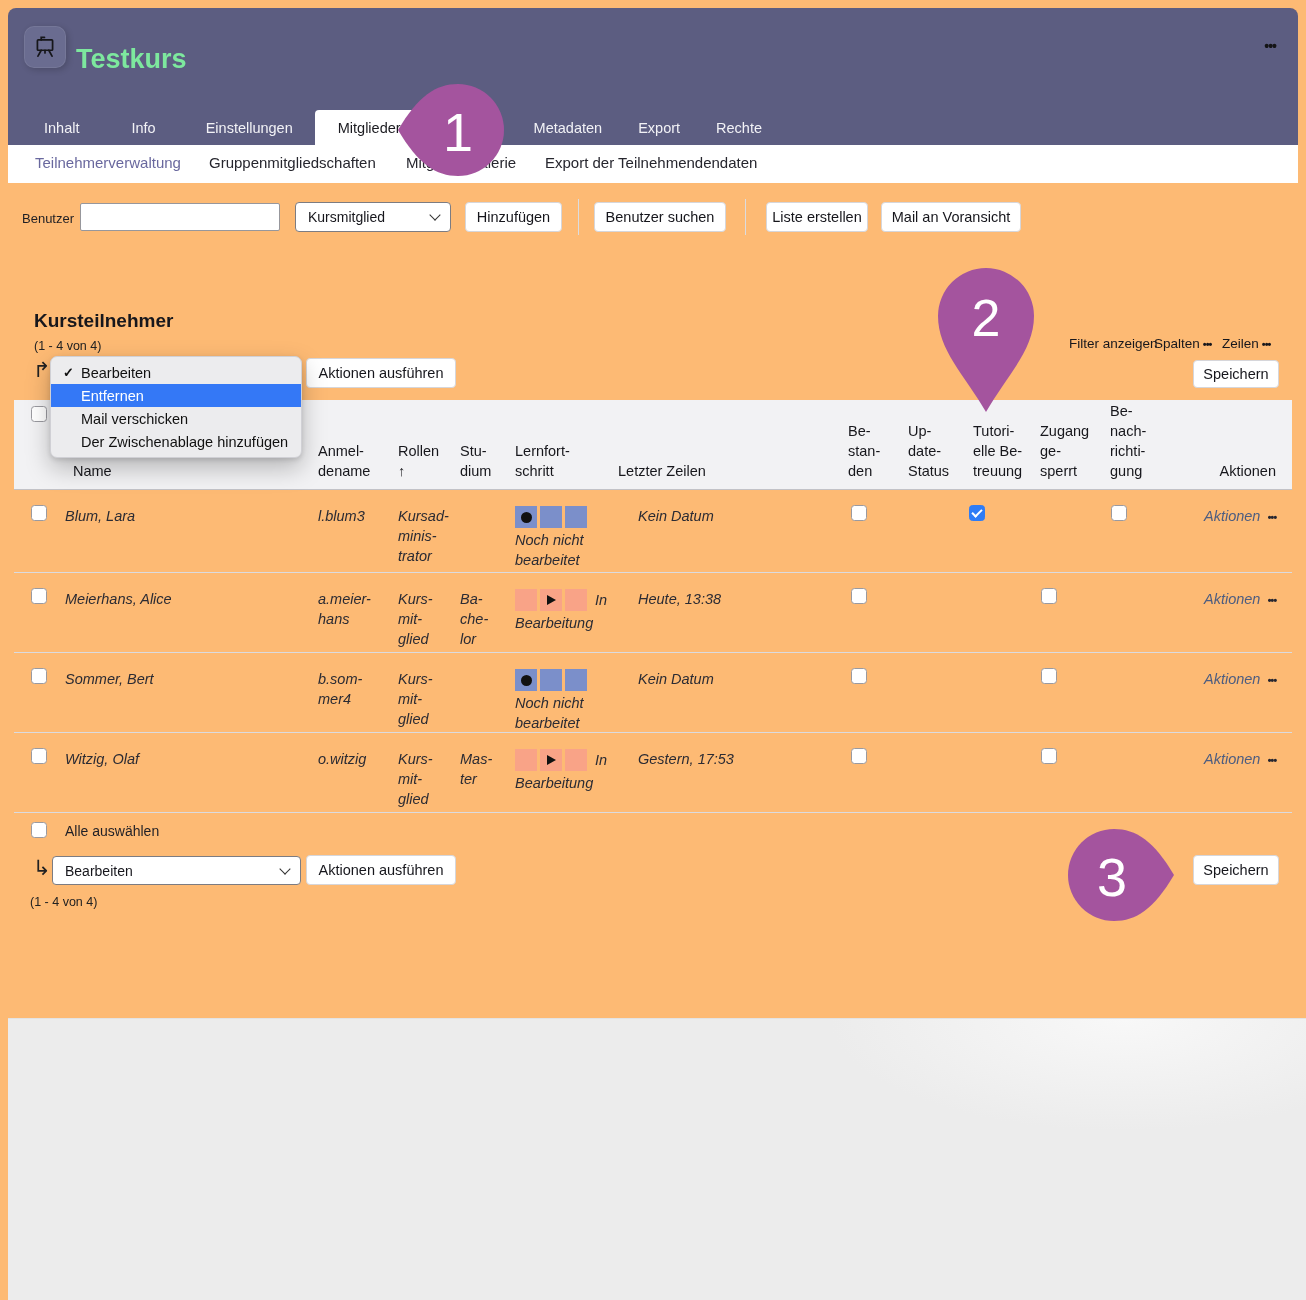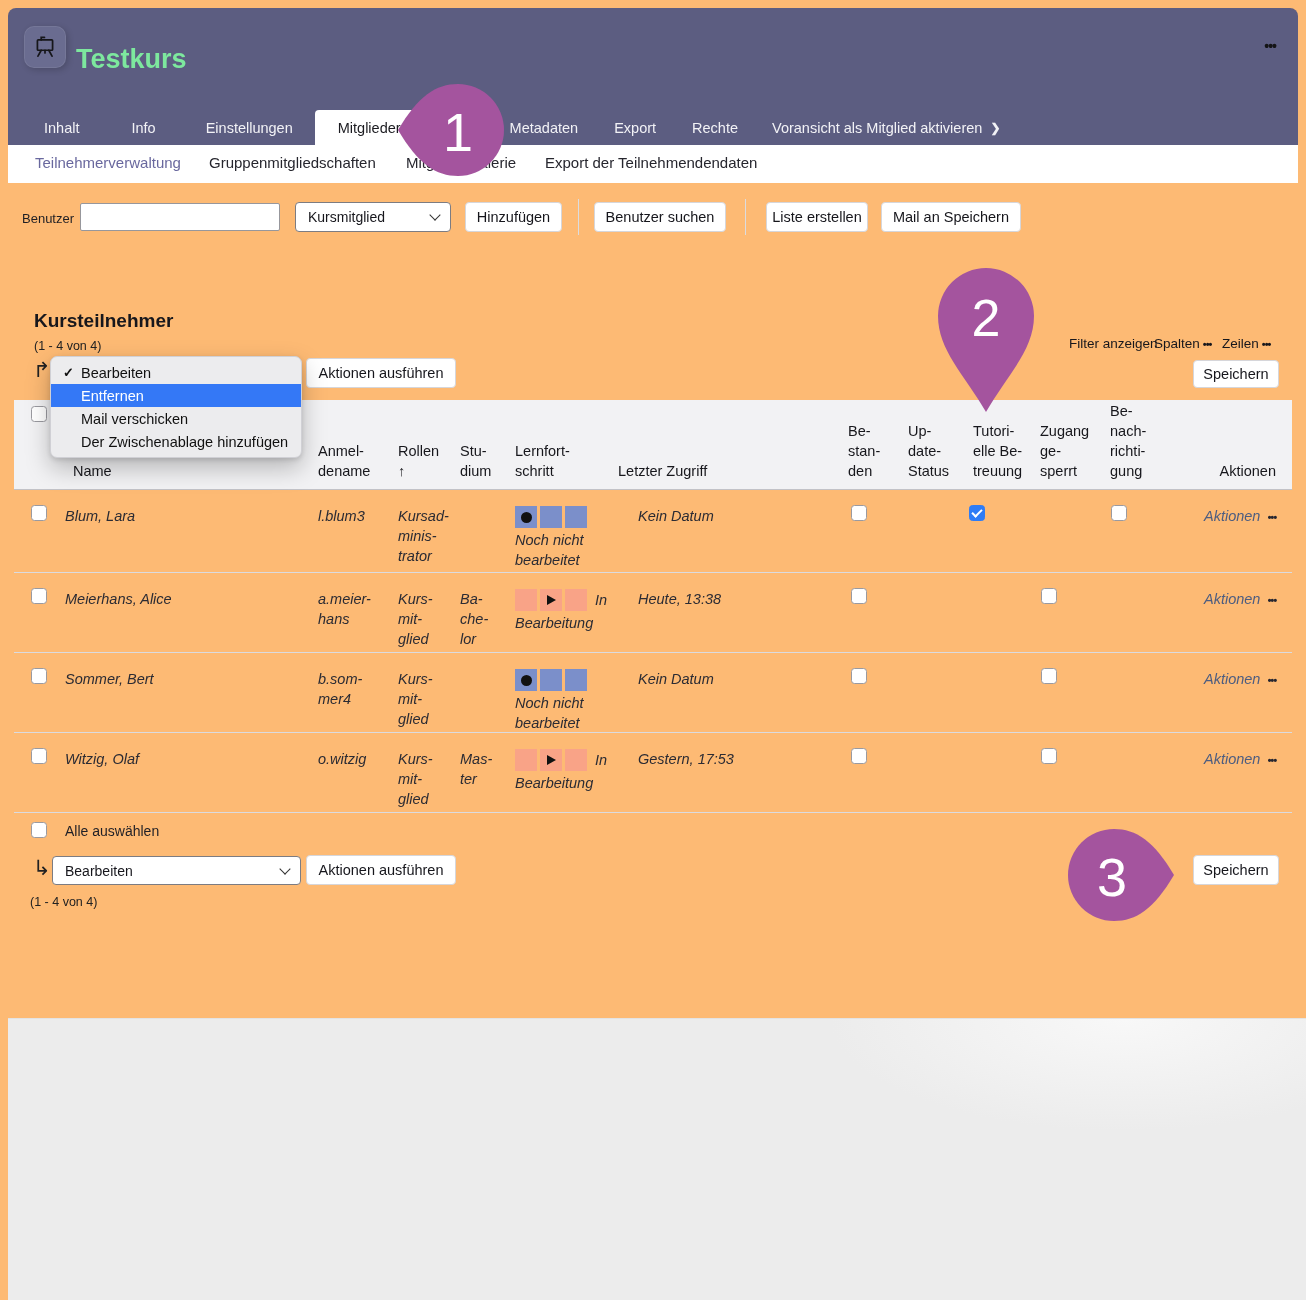--- a/index.html
+++ b/index.html
@@ -14,21 +14,21 @@
          background:#6a6c90; border-radius:10px; box-shadow:inset 0 0 0 1px rgba(255,255,255,.08), 2px 2px 6px rgba(0,0,0,.18);
          display:flex; align-items:center; justify-content:center; }
   .course-title { position:absolute; left:68px; top:36px; font-size:27px; font-weight:700; color:#7de89e; }
   .hdr-more { position:absolute; right:22px; top:30px; font-size:14px; font-weight:700;
          color:#141416; letter-spacing:-1px; cursor:pointer; }
   .tabs { position:absolute; left:18px; bottom:0; height:35px; display:flex; align-items:stretch;text-align:right; }
   .tab { color:#f2f2f6; font-size:14.5px; display:flex; align-items:center; padding:0 2px; cursor:pointer; }
   .tab.t-inhalt { margin-left:16px; }
   .tab.t-info { margin-left:48px; }
   .tab.t-einstellungen { margin-left:46px; }
-  .tab.t-metadaten { margin-left:84px; }
+  .tab.t-metadaten { margin-left:108px; }
   .tab.t-export { margin-left:32px; }
   .tab.t-rechte { margin-left:32px; }
   .tab.t-voransicht { margin-left:30px; }
   .tab.active { background:#fff; color:#1b1b20; border-radius:4px 4px 0 0; padding:0 23px; margin-left:20px; }
   .tab .chev { margin-left:8px; font-size:12px; font-weight:700; }
 
   
   .subnav { position:absolute; left:8px; top:145px; width:1290px; height:38px; background:#fff; }
   .subnav .sn { position:absolute; top:9px; font-size:15px; color:#26262e; cursor:pointer; }
   .sn.active { color:#69689e; }
@@ -155,24 +155,20 @@
     <div class="course-title">Testkurs</div>
     <div class="hdr-more">•••</div>
     <div class="tabs">
       <div class="tab t-inhalt">Inhalt</div>
       <div class="tab t-info">Info</div>
       <div class="tab t-einstellungen">Einstellungen</div>
       <div class="tab active">Mitglieder</div>
       <div class="tab t-metadaten">Metadaten</div>
       <div class="tab t-export">Export</div>
       <div class="tab t-rechte">Rechte</div>
-      <div class="tab t-voransicht">
-        <span>Voransicht als Mitglied aktivieren</span>
-        <span class="chev">❯</span>
-      </div>
     </div>
   </div>
 
   <div class="subnav">
     <span class="sn s1 active">Teilnehmerverwaltung</span>
     <span class="sn s2">Gruppenmitgliedschaften</span>
     <span class="sn s3">Mitgliedergalerie</span>
     <span class="sn s4">Export der Teilnehmendendaten</span>
   </div>
 
@@ -180,21 +176,21 @@
   <input class="inp" type="text" value="" style="">
   <div class="sel role">
     <span>Kursmitglied</span>
     <span class="chevron"></span>
   </div>
   <button class="btn b-add">Hinzufügen</button>
   <div class="vdiv vd1"></div>
   <button class="btn b-search">Benutzer suchen</button>
   <div class="vdiv vd2"></div>
   <button class="btn b-list">Liste erstellen</button>
-  <button class="btn b-mail">Mail an Speichern</button>
+  <button class="btn b-mail">Mail an Voransicht</button>
 
   <div class="sec-title">Kursteilnehmer</div>
   <div class="sec-count">(1 - 4 von 4)</div>
   <span class="tbl-tools tt-filter">Filter anzeigen</span>
   <span class="tbl-tools tt-cols">
     <span>Spalten</span><span class="dots">•••</span>
   </span>
   <span class="tbl-tools tt-rows">
     <span>Zeilen</span><span class="dots">•••</span>
   </span>
@@ -226,21 +222,21 @@
   <div class="thead">
     <span class="cb h-cb"></span>
     <span class="th h-name">Name</span>
     <span class="th h-user">Anmel-
 dename</span>
     <span class="th h-role"><span>Rollen</span><br><span class="sort">↑</span></span>
     <span class="th h-stud">Stu-
 dium</span>
     <span class="th h-prog">Lernfort-
 schritt</span>
-    <span class="th h-last">Letzter Zugriff</span>
+    <span class="th h-last">Letzter Zeilen</span>
     <span class="th h-b1">Be-
 stan-
 den</span>
     <span class="th h-b2">Up-
 date-
 Status</span>
     <span class="th h-b3">Tutori-
 elle Be-
 treuung</span>
     <span class="th h-b4">Zugang

